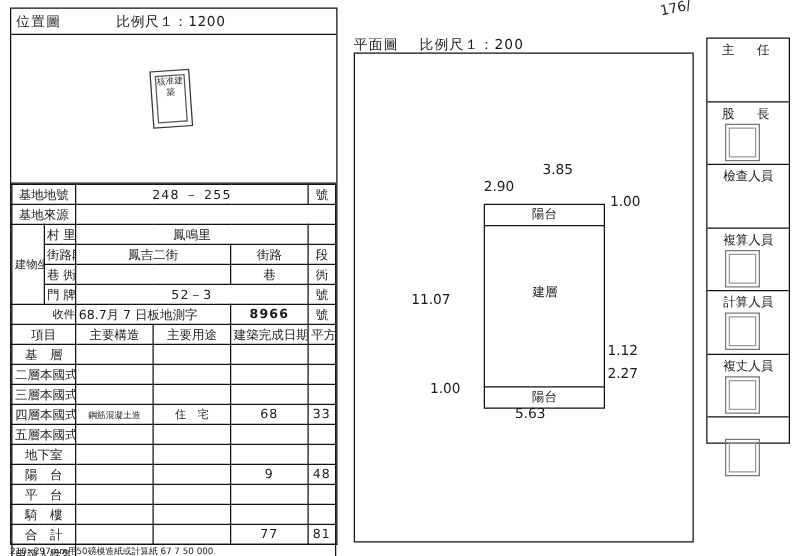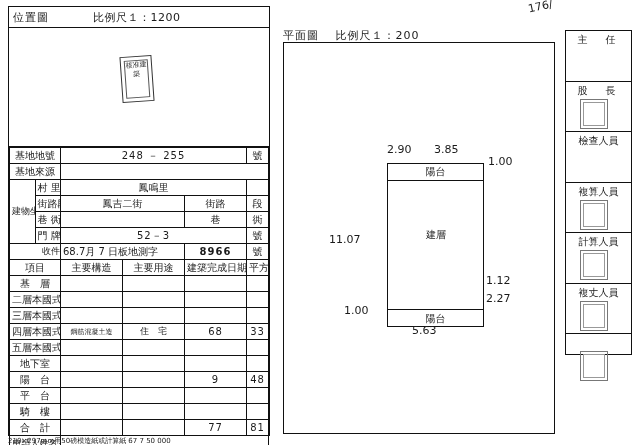--- a/index.html
+++ b/index.html
@@ -291,21 +291,21 @@
     <span style="margin-left:12px;">比例尺１：200</span>
   </div>
 
   <div class="plan">
     <div class="bld"></div>
     <div class="balc-top">陽台</div>
     <div class="balc-bot">陽台</div>
     <div class="bld-label">建層</div>
 
     <div class="dim" style="left:103px;top:100px;">2.90</div>
-    <div class="dim" style="left:150px;top:100px;">3.85</div>
+    <div class="dim" style="left:150px;top:86px;">3.85</div>
     <div class="dim" style="left:204px;top:112px;">1.00</div>
     <div class="dim" style="left:45px;top:190px;">11.07</div>
     <div class="dim" style="left:202px;top:231px;">1.12</div>
     <div class="dim" style="left:202px;top:249px;">2.27</div>
     <div class="dim" style="left:60px;top:261px;">1.00</div>
     <div class="dim" style="left:128px;top:281px;">5.63</div>
   </div>
 
   <div class="sig">
     <div class="sig-cell">

